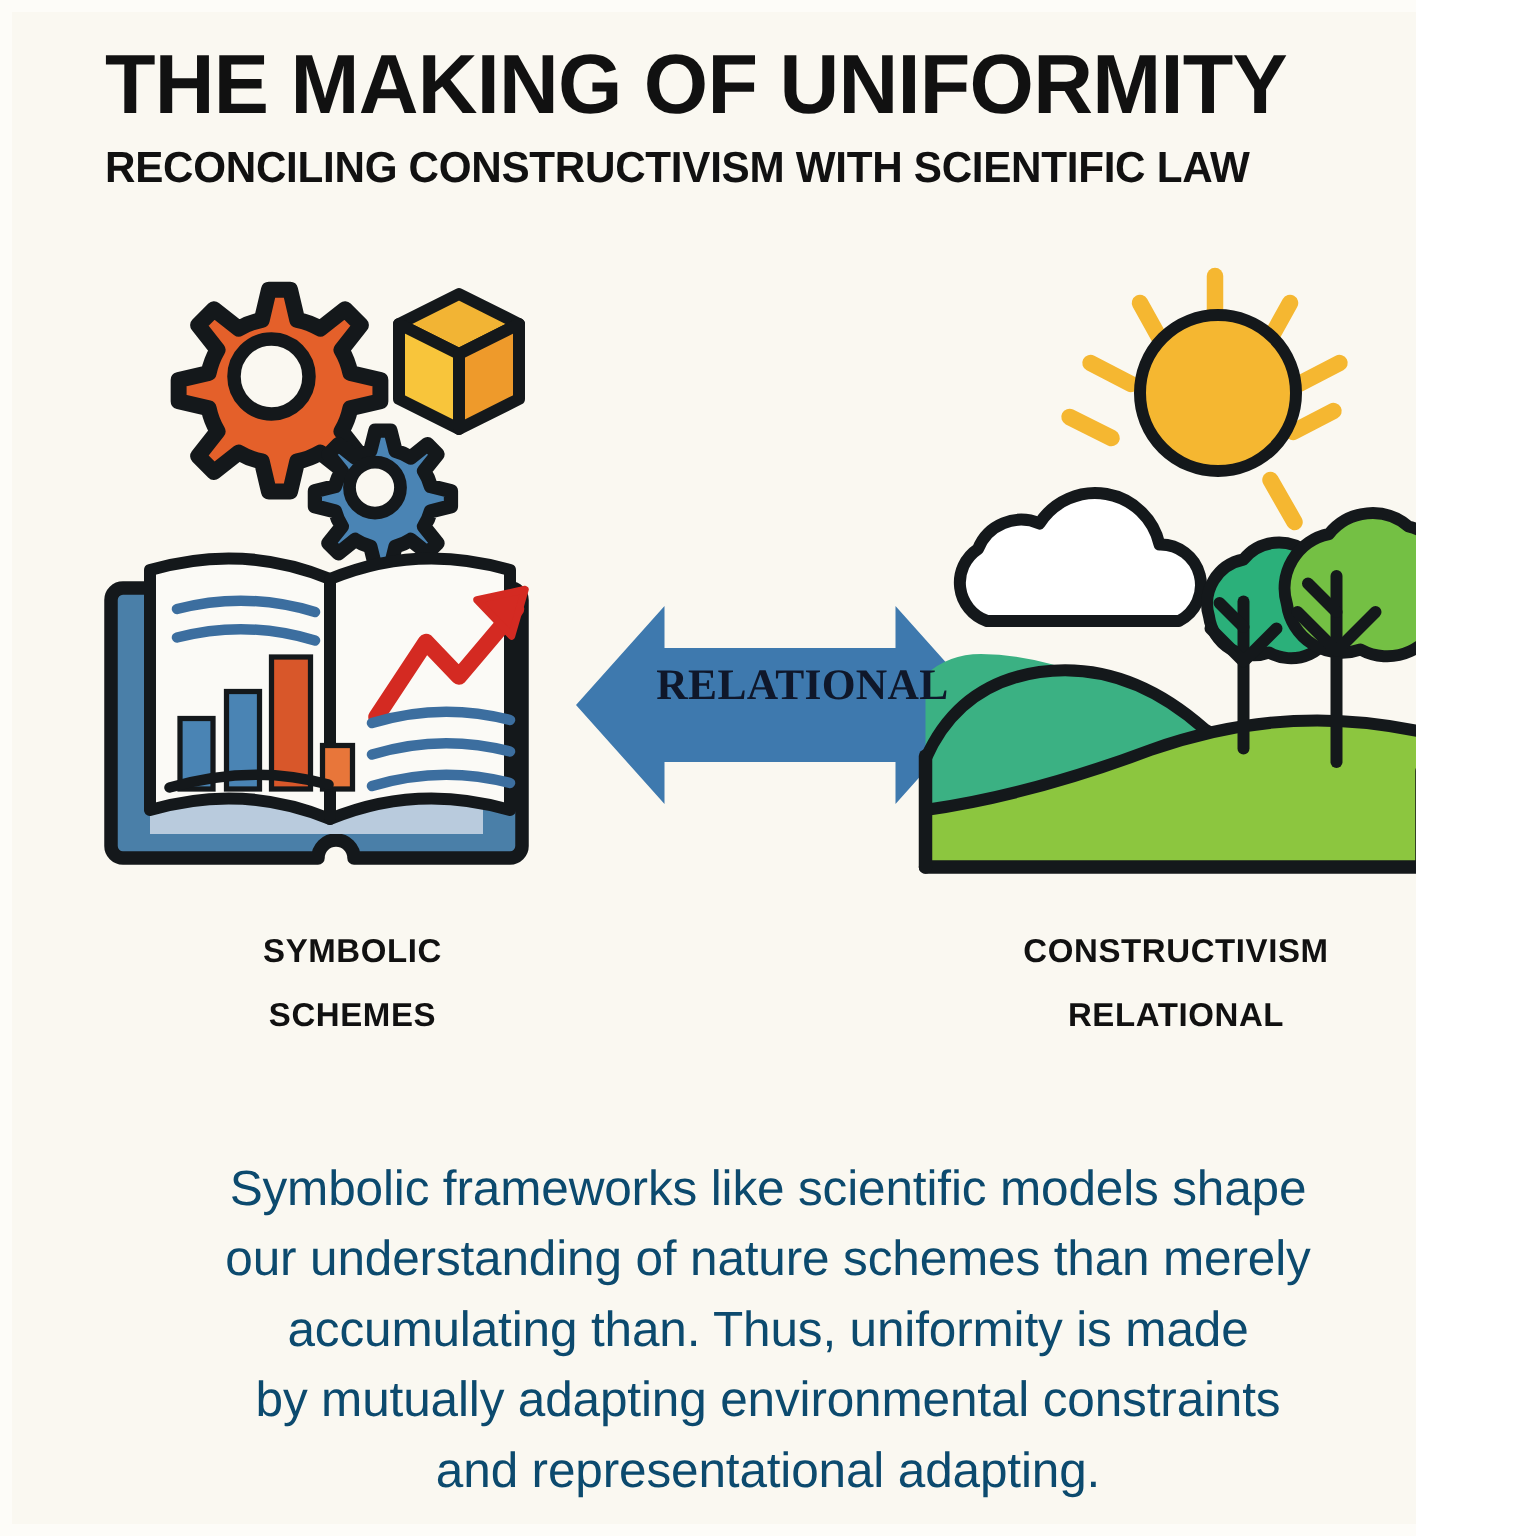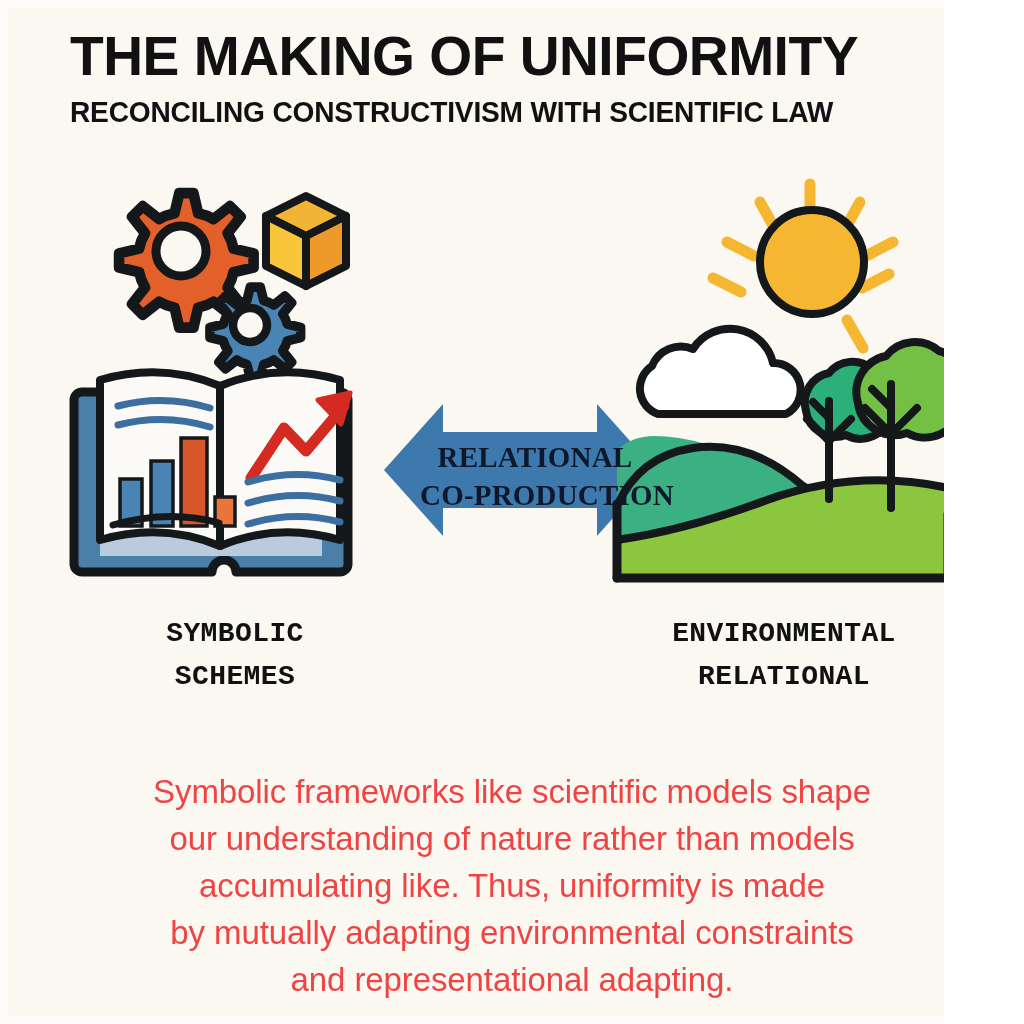--- a/index.html
+++ b/index.html
@@ -62,43 +62,43 @@
     top: 0;
     width: 1024px;
     height: 1024px;
     pointer-events: none;
   }
   #stage svg { display: block; }
 
   
   .caption {
     position: absolute;
-    font-family: Liberation Mono, monospace;
-    font-weight: bold;
-    font-size: 28px;
+    font-family: Liberation Sans, sans-serif;
+    font-weight: bold;
+    font-size: 22px;
     line-height: 43px;
     color: #111111;
     text-align: center;
     letter-spacing: 0.4px;
   }
   #caption-left  { left: 60px;  top: 612px; width: 350px; }
   #caption-right { left: 600px; top: 612px; width: 368px; }
   .caption .cap-line { display: block; white-space: nowrap; }
 
   
   #body-text {
     position: absolute;
     left: 62px;
     top: 768px;
     width: 900px;
     text-align: center;
     font-family: "Liberation Sans", sans-serif;
     font-size: 33px;
     line-height: 47px;
-    color: #ef4444;
+    color: #0c4a6e;
     letter-spacing: -0.1px;
   }
   #body-text .body-line { display: block; white-space: nowrap; }
 
   
   #arrow-label {
     position: absolute;
     left: 420px;
     top: 438px;
     width: 230px;
@@ -236,33 +236,32 @@
           <path d="M886 356 a37 37 0 0 1 53 -5 a37 37 0 0 1 22 57 a37 37 0 0 1 -54 25 a37 37 0 0 1 -49 -30 a37 37 0 0 1 28 -47 z" fill="#74C044" stroke="#14181b" stroke-width="8" stroke-linejoin="round"></path>
           <path d="M891 508 v-124" stroke="#14181b" stroke-width="8" fill="none" stroke-linecap="round"></path>
           <path d="M891 434 l-26 -26 M891 434 l26 -26 M891 408 l-19 -19" stroke="#14181b" stroke-width="8" fill="none" stroke-linecap="round"></path>
         </g>
       </g>
     </svg>
   </div>
 
   <div id="arrow-label">
     <span class="arrow-line">RELATIONAL</span>
-    <span class="arrow-line">CO-PRODUCTION</span>
   </div>
 
   <div id="caption-left" class="caption">
     <span class="cap-line">SYMBOLIC</span>
     <span class="cap-line">SCHEMES</span>
   </div>
 
   <div id="caption-right" class="caption">
-    <span class="cap-line">ENVIRONMENTAL</span>
+    <span class="cap-line">CONSTRUCTIVISM</span>
     <span class="cap-line">RELATIONAL</span>
   </div>
 
   <div id="body-text">
     <span class="body-line">Symbolic frameworks like scientific models shape</span>
-    <span class="body-line">our understanding of nature rather than models</span>
-    <span class="body-line">accumulating like. Thus, uniformity is made</span>
+    <span class="body-line">our understanding of nature schemes than merely</span>
+    <span class="body-line">accumulating than. Thus, uniformity is made</span>
     <span class="body-line">by mutually adapting environmental constraints</span>
     <span class="body-line">and representational adapting.</span>
   </div>
 </div>
 
 </body></html>

